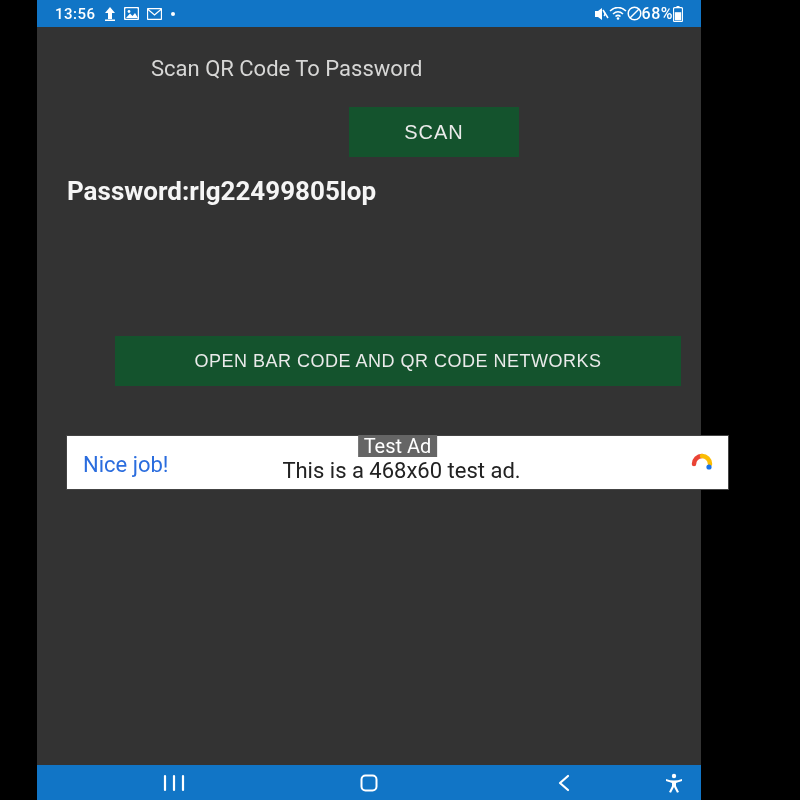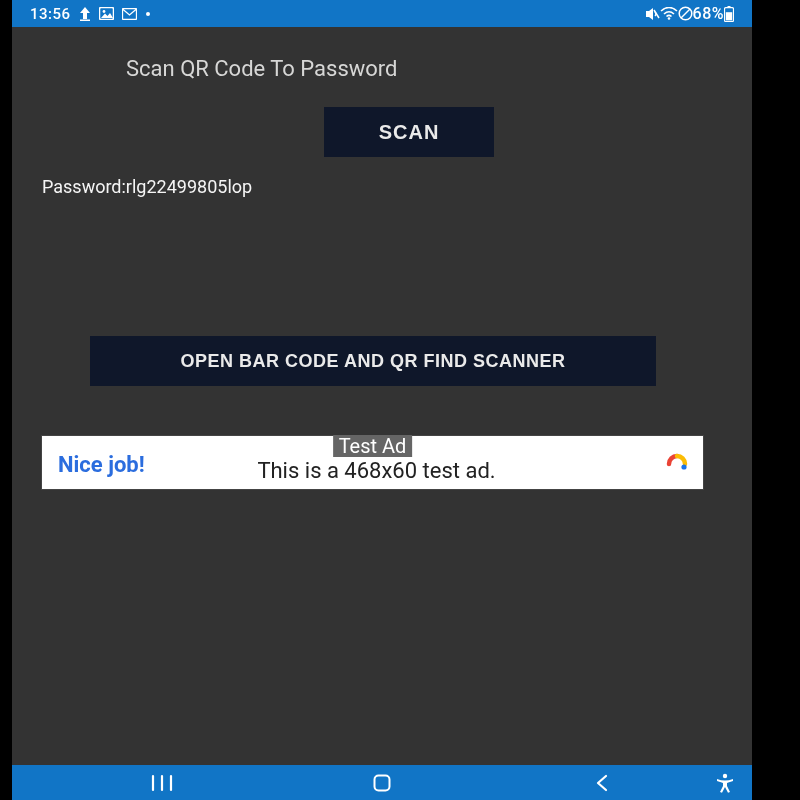--- a/index.html
+++ b/index.html
@@ -1,36 +1,36 @@
 <!DOCTYPE html>
 <html><head>
   <meta charset="utf-8">
   <style>
     * { margin:0; padding:0; box-sizing:border-box; }
     body { width:800px; height:800px; background:#000; font-family:Roboto, Arial, sans-serif; overflow:hidden; }
-    .device { position:absolute; left:12px; top:0; width:740px; height:800px; background:#333333; }
+    .device { position:absolute; left:37px; top:0; width:664px; height:800px; background:#333333; }
     
     .statusbar { position:absolute; top:0; left:0; right:0; height:27px; background:#1175c6; color:#fff; display:flex; align-items:center; justify-content:space-between; padding:0 18px; font-size:15px; font-weight:500; }
     .status-left { display:flex; align-items:center; gap:8px; }
     .status-right { display:flex; align-items:center; }
     .status-left .time { letter-spacing:0.5px; }
     .ic { display:inline-flex; align-items:center; justify-content:center; }
     
     .content { position:absolute; top:27px; left:0; right:0; bottom:35px; }
     .heading { position:absolute; top:29px; left:114px; color:#d7d7d6; font-size:22px; font-weight:400; }
     .scan-btn { position:absolute; top:80px; left:312px; width:170px; height:50px; }
-    .btn { background:#0f172a; color:#eaeaea; border:none; font-size:18px; font-weight:700; letter-spacing:0.5px; display:flex; align-items:center; justify-content:center; }
+    .btn { background:#14532d; color:#eaeaea; border:none; font-size:18px; font-weight:400; letter-spacing:0.5px; display:flex; align-items:center; justify-content:center; }
     .btn.scan { font-size:20px; letter-spacing:1px; }
-    .password { position:absolute; top:149px; left:30px; color:#f5f5f5; font-size:18px; font-weight:400; }
+    .password { position:absolute; top:149px; left:30px; color:#f5f5f5; font-size:26px; font-weight:700; }
     .find-btn { position:absolute; top:233px; left:129px; width:378px; height:50px; }
     .open-btn { position:absolute; top:309px; left:78px; width:566px; height:50px; }
     
     .ad-wrap { position:absolute; top:408px; left:29px; width:663px; height:55px; background:#fff; border:1px solid #444; }
     .ad-tag { position:absolute; top:-1px; left:50%; transform:translateX(-50%); background:#656565; color:#fff; font-size:20px; padding:0 6px; line-height:22px; border-radius:0; }
-    .ad-nice { position:absolute; left:16px; top:16px; color:#2b6dde; font-size:22px; font-weight:700; }
+    .ad-nice { position:absolute; left:16px; top:16px; color:#2b6dde; font-size:22px; font-weight:400; }
     .ad-text { position:absolute; left:0; right:0; top:22px; text-align:center; color:#222; font-size:22px; font-weight:400;padding-left:8px; }
     .ad-logo { position:absolute; right:14px; top:16px; }
     
     .navbar { position:absolute; bottom:0; left:0; right:0; height:35px; background:#1175c6; display:flex; align-items:center; justify-content:space-around; padding:0 40px; }
     .nav-btn { width:44px; height:35px; display:flex; align-items:center; justify-content:center; color:#fff; }
     .a11y { position:absolute; right:10px; bottom:0; width:35px; height:35px; display:flex; align-items:center; justify-content:center; }
     .pct { font-size:16px; font-weight:500; letter-spacing:0.5px; }
   </style>
 </head>
 <body>
@@ -99,21 +99,21 @@
   </div>
 
   <div class="content">
     <div class="heading">Scan QR Code To Password</div>
 
     <button class="btn scan scan-btn">SCAN</button>
 
     <div class="password">Password:rlg22499805lop</div>
 
 
-    <button class="btn open-btn">OPEN BAR CODE AND QR FIND SCANNER</button>
+    <button class="btn open-btn">OPEN BAR CODE AND QR CODE NETWORKS</button>
 
     <div class="ad-wrap">
       <span class="ad-tag">Test Ad</span>
       <span class="ad-nice">Nice job!</span>
       <span class="ad-text">This is a 468x60 test ad.</span>
       <span class="ad-logo">
         <svg width="24" height="24" viewBox="0 0 24 24">
           <path fill="none" stroke="#ea4335" stroke-width="4.5" stroke-linecap="round" d="M12 4 A8 8 0 0 0 4 12"></path>
           <path fill="none" stroke="#fbbc04" stroke-width="4.5" stroke-linecap="round" d="M12 4 A8 8 0 0 1 20 12"></path>
           <circle cx="19" cy="15" r="2.6" fill="#1a73e8"></circle>

